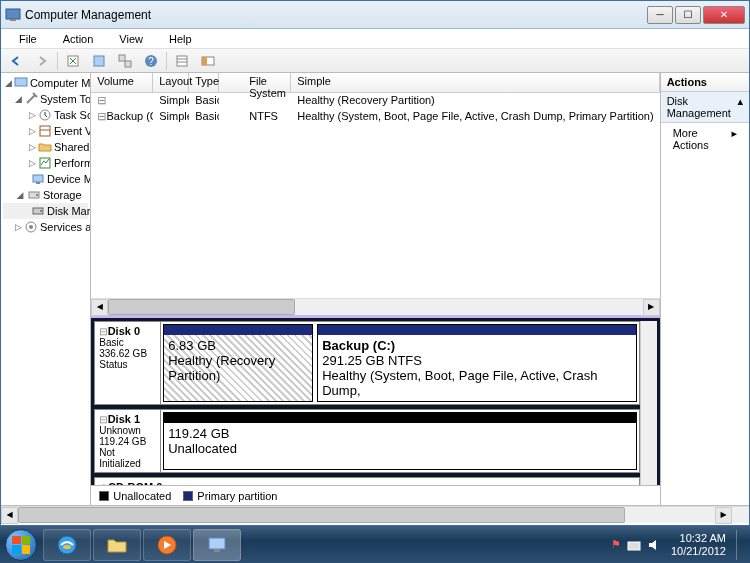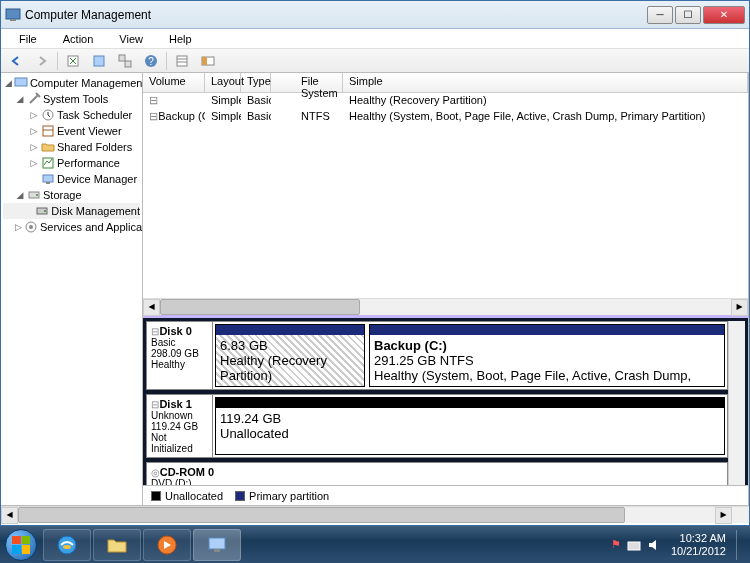--- a/index.html
+++ b/index.html
@@ -282,22 +282,22 @@
         </div>
       </div>
 
       <div class="disk-map">
         <div style="display:flex">
           <div style="flex:1">
             <div class="disk-row">
               <div class="disk-info">
                 <span style="color:#888">⊟</span><b>Disk 0</b><br>
                 <span>Basic</span><br>
-                <span>298.09 GB</span><br>
-                <span>Healthy</span>
+                <span>336.62 GB</span><br>
+                <span>Status</span>
               </div>
               <div class="disk-parts">
                 <div class="partition hatched" style="flex:0 0 150px">
                   <div class="pbar primary"></div>
                   <div class="pcontent">
                     <span>6.83 GB</span><br>
                     <span>Healthy (Recovery Partition)</span>
                   </div>
                 </div>
                 <div class="partition" style="flex:1">
@@ -344,20 +344,31 @@
             <div class="leg-sw" style="background:#000"></div>
             <span>Unallocated</span>
           </div>
         <div class="leg-item">
             <div class="leg-sw" style="background:#1c2a7a"></div>
             <span>Primary partition</span>
           </div>
       </div>
     </div>
 
+    <div class="actions">
+      <div class="actions-hdr">Actions</div>
+      <div class="actions-sub">
+          <span>Disk Management</span>
+          <span>▴</span>
+        </div>
+      <div class="actions-item">
+          <span>More Actions</span>
+          <span>▸</span>
+        </div>
+    </div>
   </div>
 
   <div class="bottom-scroll">
     <div class="hscroll" style="height:17px">
       <div class="arr" style="left:0">◀</div>
       <div class="track">
           <div class="thumb" style="left:0;width:85%"></div>
         </div>
       <div class="arr" style="right:17px">▶</div>
     </div>

